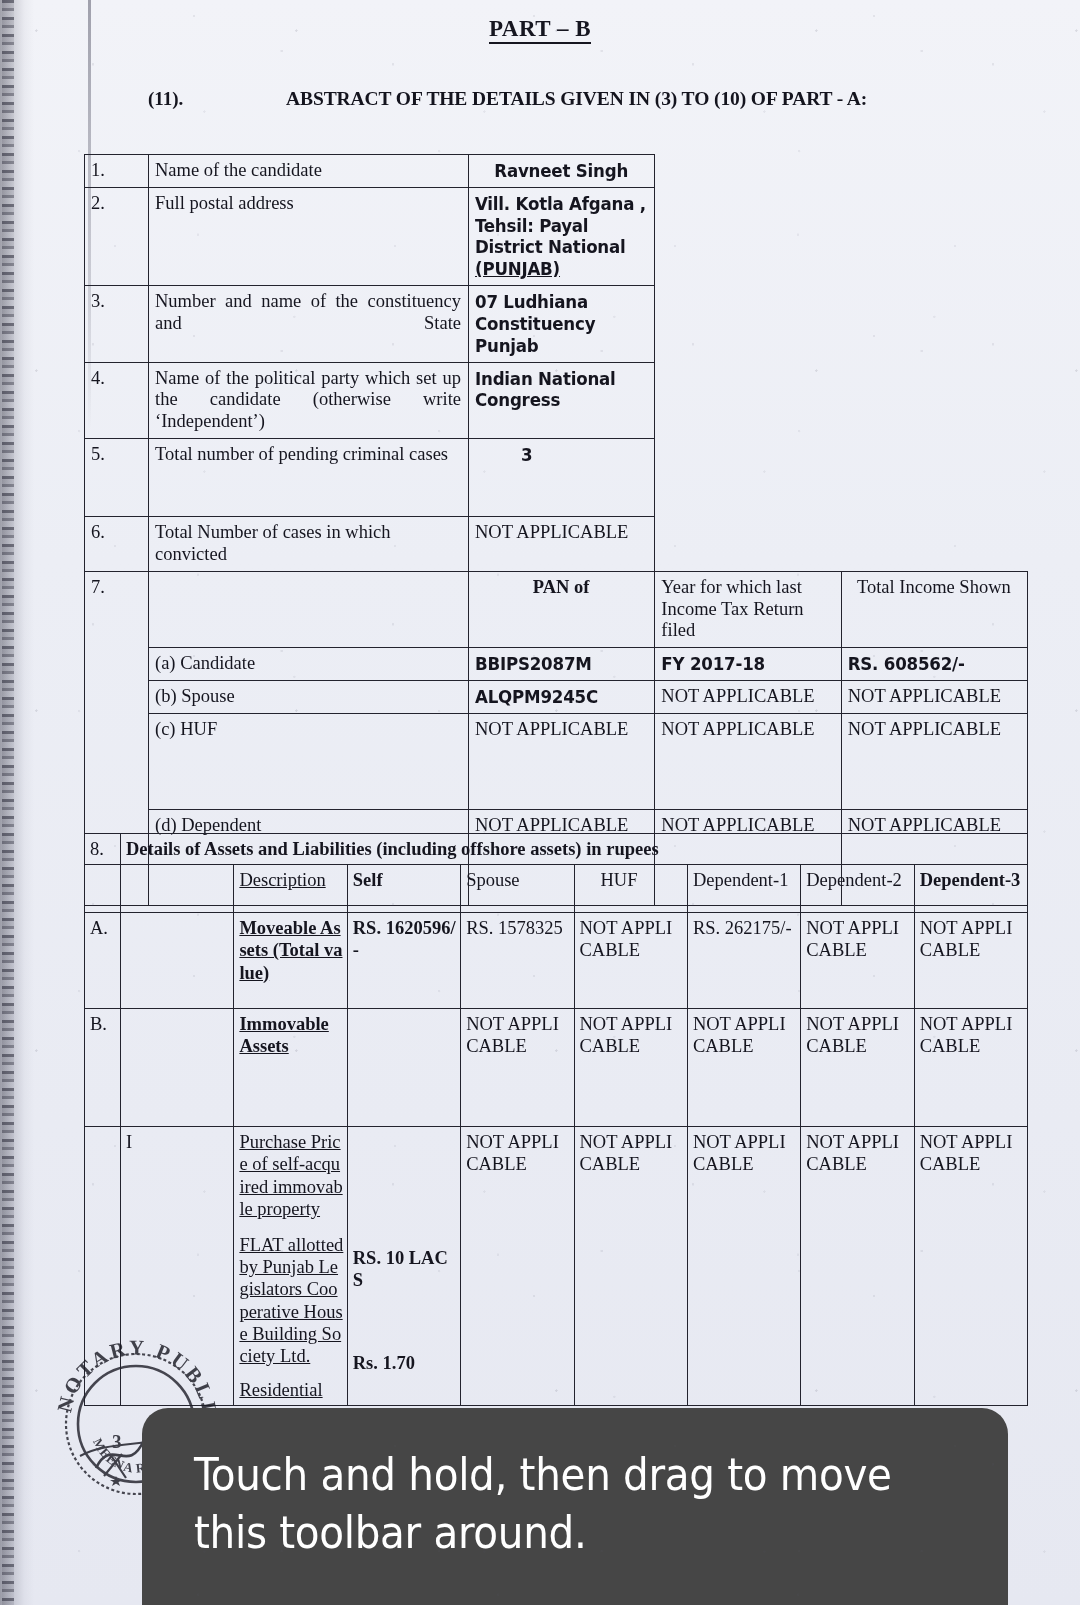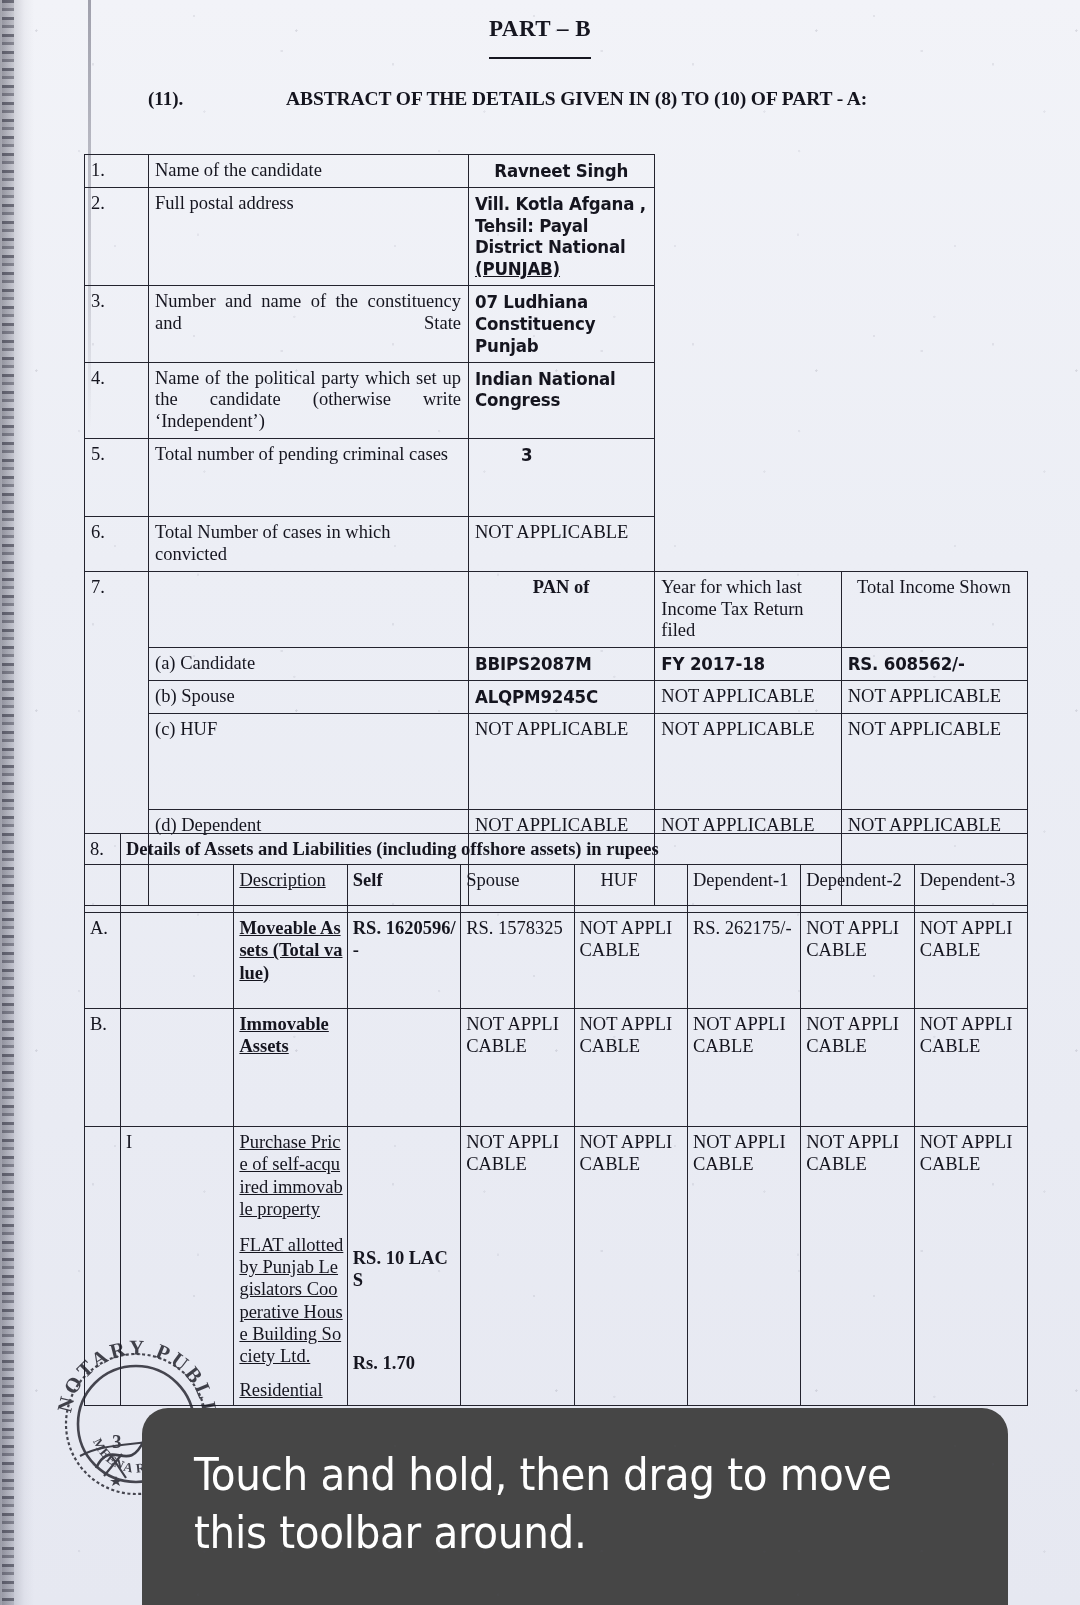--- a/index.html
+++ b/index.html
@@ -63,21 +63,21 @@
     pointer-events: none;
   }
 
   
   .part-title {
     position: absolute; top: 16px; left: 0; width: 100%;
     text-align: center;
     font-weight: bold; font-size: 23px; letter-spacing: .5px;
     color: #161620;
   }
-  .part-title span { border-bottom: 2.5px solid #161620; padding-bottom: 16px; }
+  .part-title span { border-bottom: 2.5px solid #161620; padding-bottom: 1px; }
 
   .abstract-line {
     position: absolute; top: 88px; left: 0; width: 100%;
     color: #14141e;
   }
   .abstract-num {
     position: absolute; left: 148px; top: 0;
     font-weight: bold; font-size: 19px;
   }
   .abstract-text {
@@ -146,21 +146,21 @@
   .a-desc { width: 200px; word-break: normal; text-decoration: underline; }
   .a-self { width: 86px; word-break: normal; font-weight: bold; }
   .a-spouse { width: 58px; }
   .a-huf { width: 84px; }
   .a-dep1 { width: 132px; word-break: normal; }
   .a-dep2 { width: 128px; }
   .a-dep3 { width: 130px; }
   .sec-head { font-weight: bold; font-size: 19px; }
   .colhead { font-size: 19px; word-break: normal; }
   .colhead.wrapbrk { word-break: break-all; }
-  .b3 { font-weight: normal; }
+  .b3 { font-weight: bold; }
 
   
   .stamp {
     position: absolute;
     left: 52px; top: 1336px;
     width: 168px; height: 168px;
     pointer-events: none;
     opacity: .82;
   }
   .stamp svg { display: block; }
@@ -186,21 +186,21 @@
 <div id="page">
   <div class="scan-edge"></div>
   <div class="scan-fold"></div>
 
   <div class="part-title">
     <span>PART – B</span>
   </div>
 
   <div class="abstract-line">
     <span class="abstract-num">(11).</span>
-    <span class="abstract-text">ABSTRACT OF THE DETAILS GIVEN IN (8) TO (10) OF PART - A:</span>
+    <span class="abstract-text">ABSTRACT OF THE DETAILS GIVEN IN (3) TO (10) OF PART - A:</span>
   </div>
 
   <table class="doc-table">
     <tbody>
         <tr>
       <td class="idx">1.</td>
       <td class="label-col">Name of the candidate</td>
       <td class="val-col typed center">Ravneet Singh</td>
     </tr>
     <tr>

